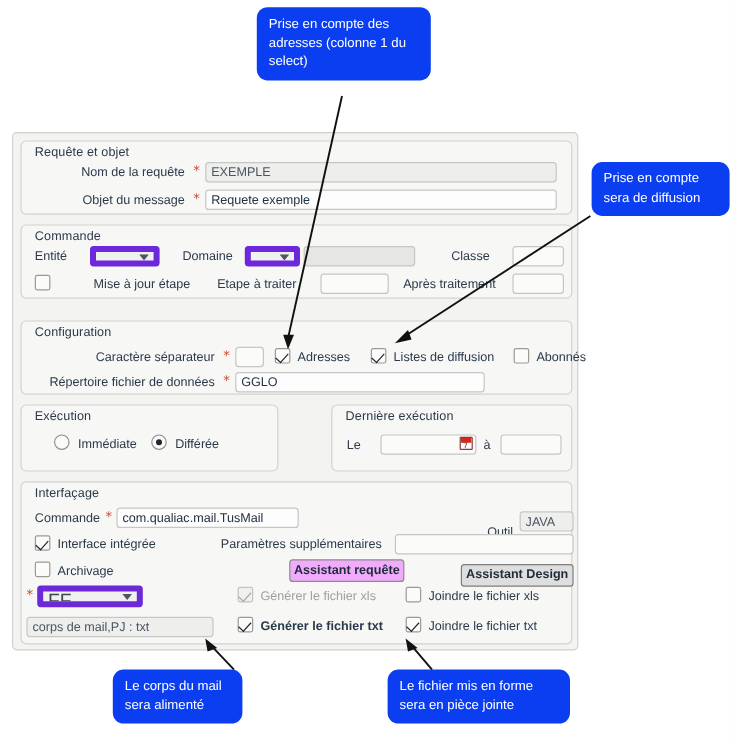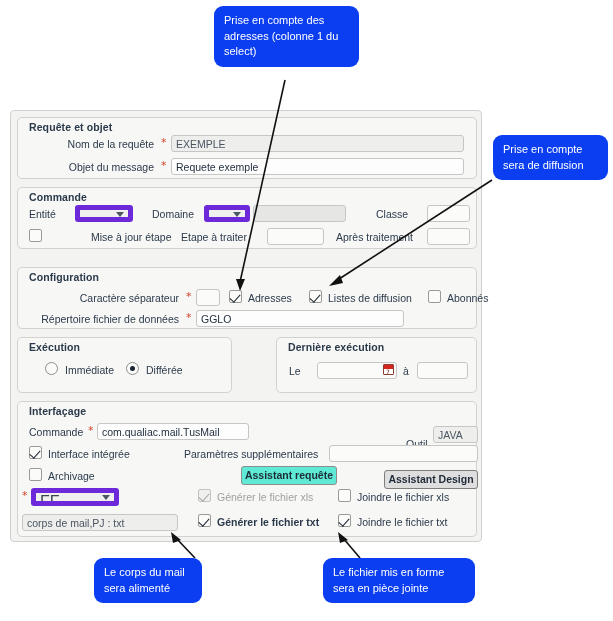--- a/index.html
+++ b/index.html
@@ -25,21 +25,21 @@
   .panel {
     position: absolute;
     background: #f7f7f6;
     border: 1px solid #d2d2d0;
     border-radius: 5px;
   }
   .panel-title {
     position: absolute;
     left: 11px; top: 3px;
     font-size: 10.5px;
-    font-weight: bold;
+    font-weight: normal;
     color: #2b3a4a;
     letter-spacing: .1px;
     white-space: nowrap;
   }
 
   .lbl {
     position: absolute;
     font-size: 10.5px;
     color: #2b3a4a;
     white-space: nowrap;
@@ -127,21 +127,21 @@
     position: absolute;
     left: 3px; top: 3px;
     width: 5px; height: 5px;
     border-radius: 50%;
     background: #1b2630;
   }
 
   
   .btn {
     position: absolute;
-    background: #5eead4;
+    background: #f0abfc;
     border: 1px solid #8c8c8a;
     border-radius: 3px;
     font-size: 10.5px;
     font-weight: bold;
     color: #1e2b38;
     text-align: center;
     line-height: 17px;
     white-space: nowrap;
   }
   .btn.dark { background: #dedede; border-color: #7e7e7c; }
@@ -222,21 +222,21 @@
       <div class="ddl" style="left:186px; top:17px; width:46px; height:17px;">
         <span></span>
         <span class="caret"></span>
       </div>
       <div class="fld disabled" style="left:235px; top:17px; width:93px; height:17px;"></div>
 
       <div class="lbl" style="left:358px; top:20px;">Classe</div>
       <div class="fld empty" style="left:409px; top:17px; width:43px; height:17px;"></div>
 
       <div class="cb" style="left:11px; top:41px;"></div>
-      <div class="lbl" style="left:41px; top:43px;padding-left:32px;">Mise à jour étape</div>
+      <div class="lbl" style="left:28px; top:43px;padding-left:32px;">Mise à jour étape</div>
 
       <div class="lbl" style="left:163px; top:43px;">Etape à traiter</div>
       <div class="fld empty" style="left:249px; top:40px; width:57px; height:17px;"></div>
 
       <div class="lbl" style="left:318px; top:43px;">Après traitement</div>
       <div class="fld empty" style="left:409px; top:40px; width:43px; height:17px;"></div>
     </div>
 
     <div class="panel" style="left:6px; top:156px; width:460px; height:62px;">
       <div class="panel-title">Configuration</div>

